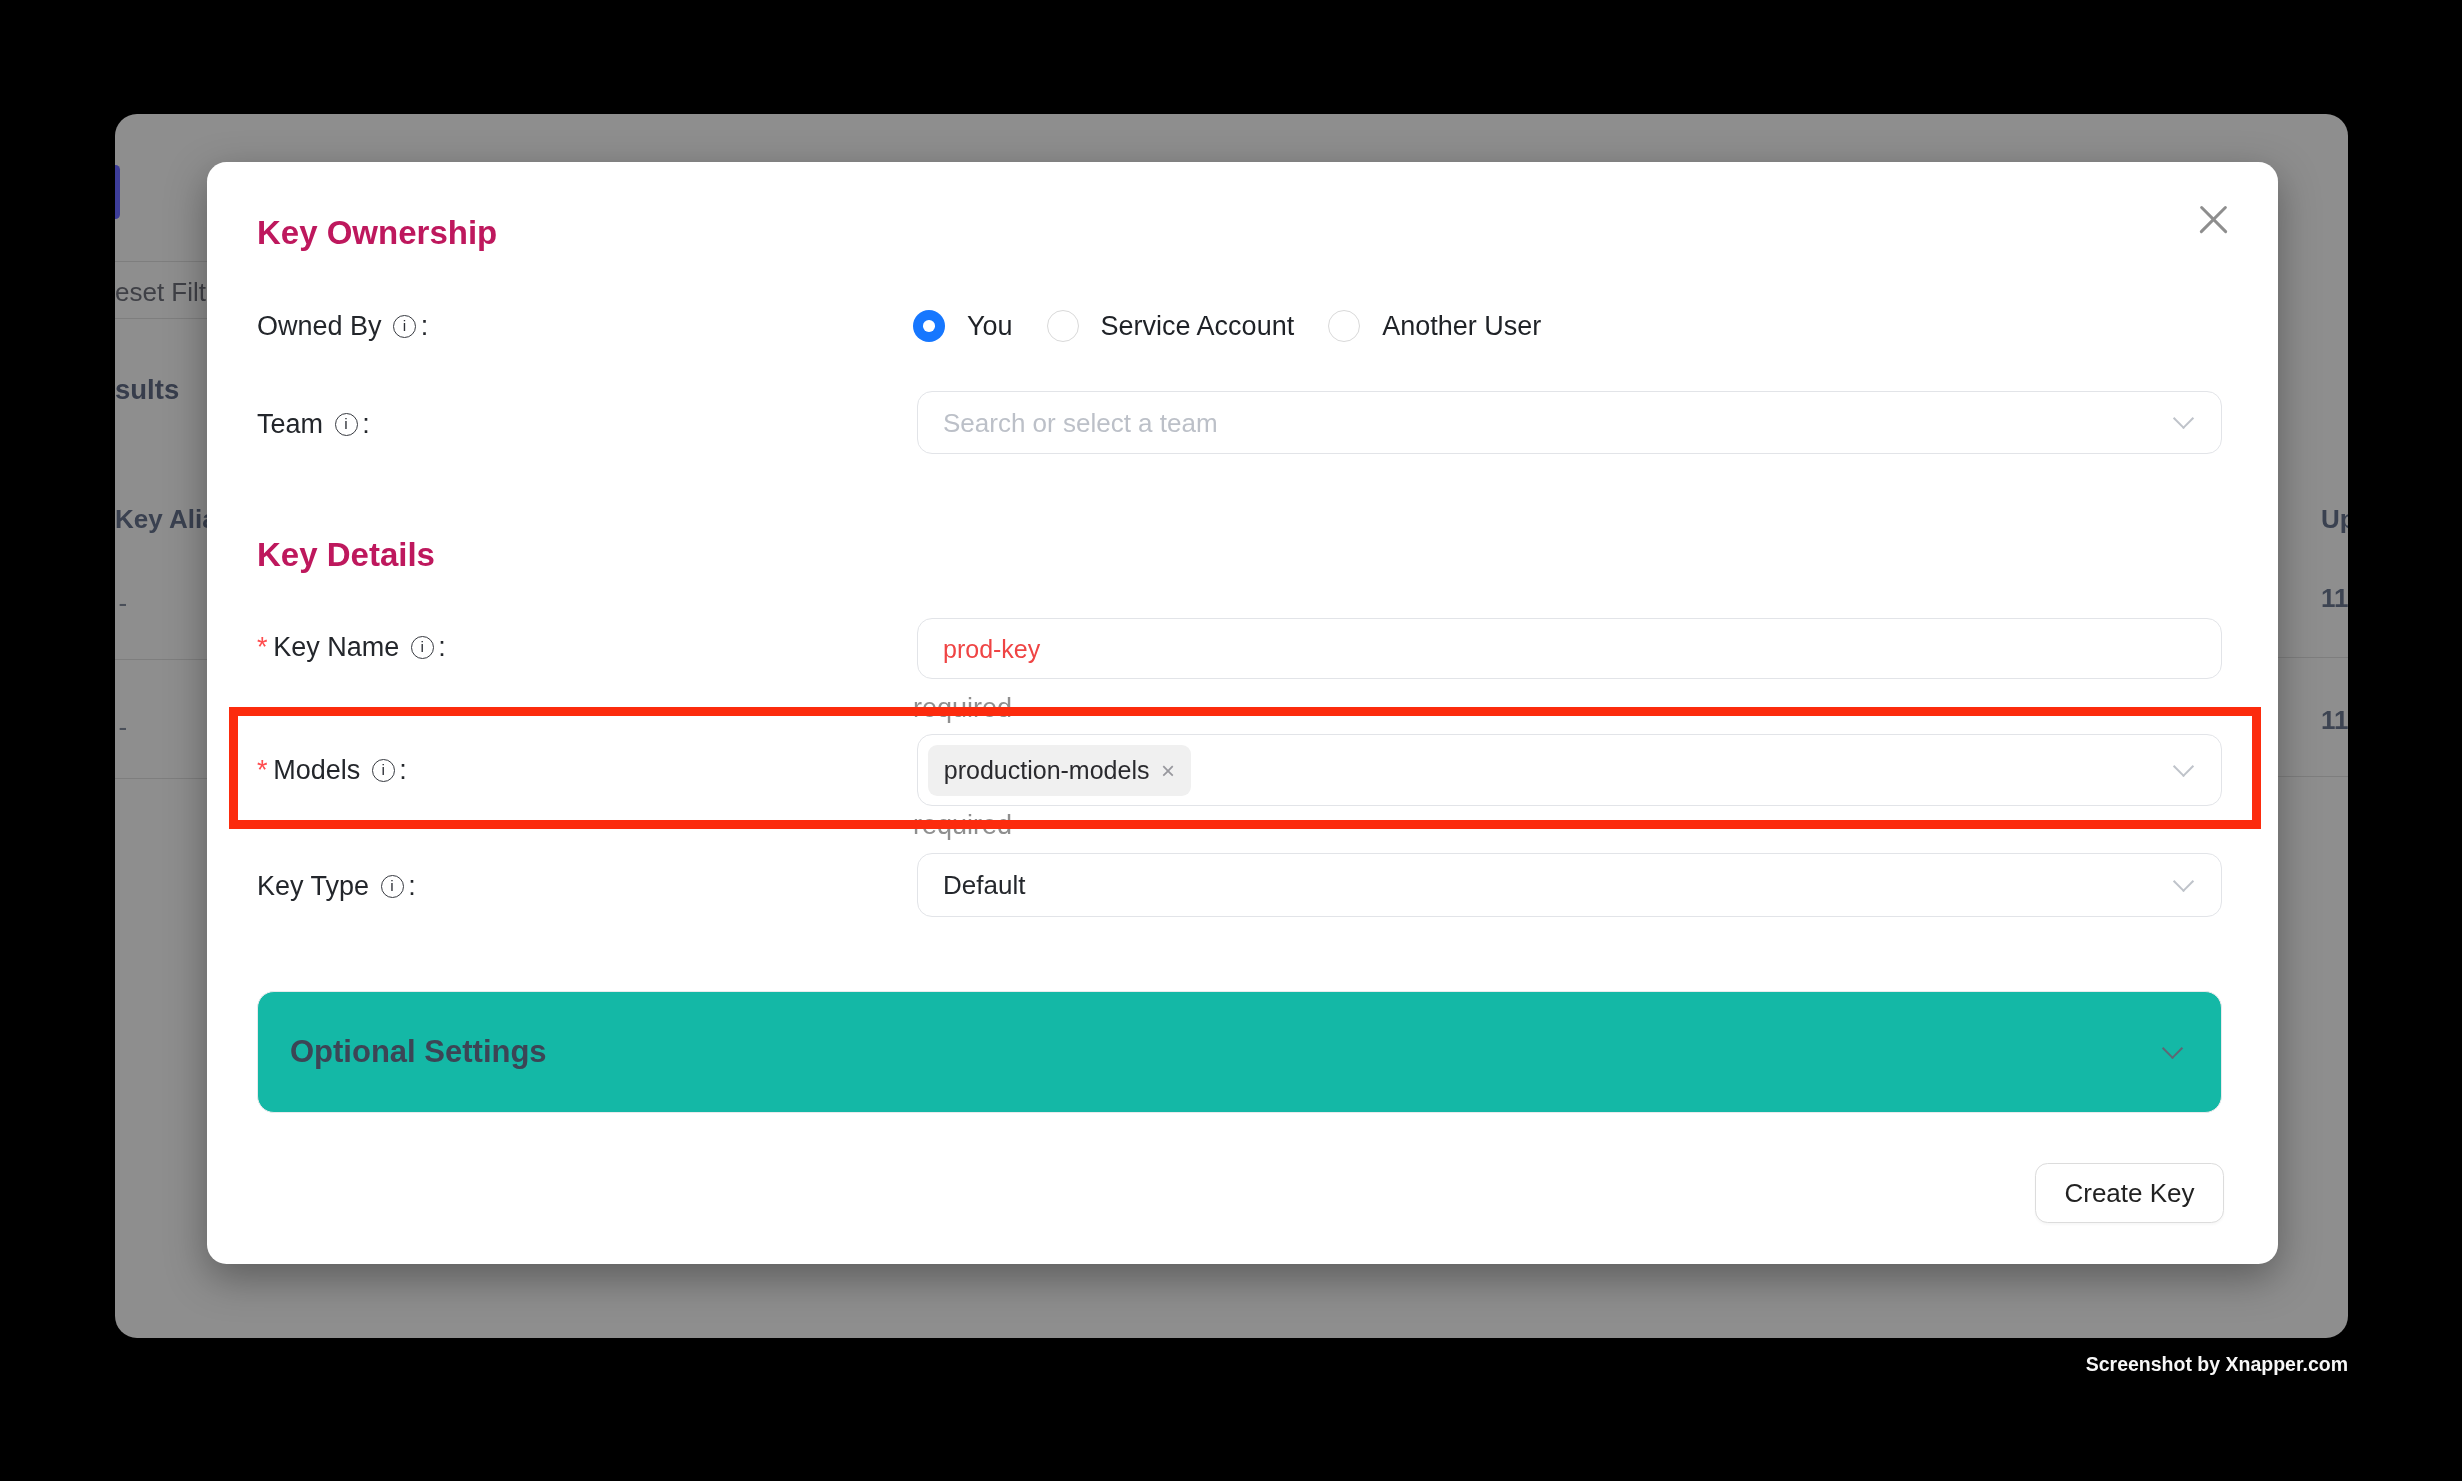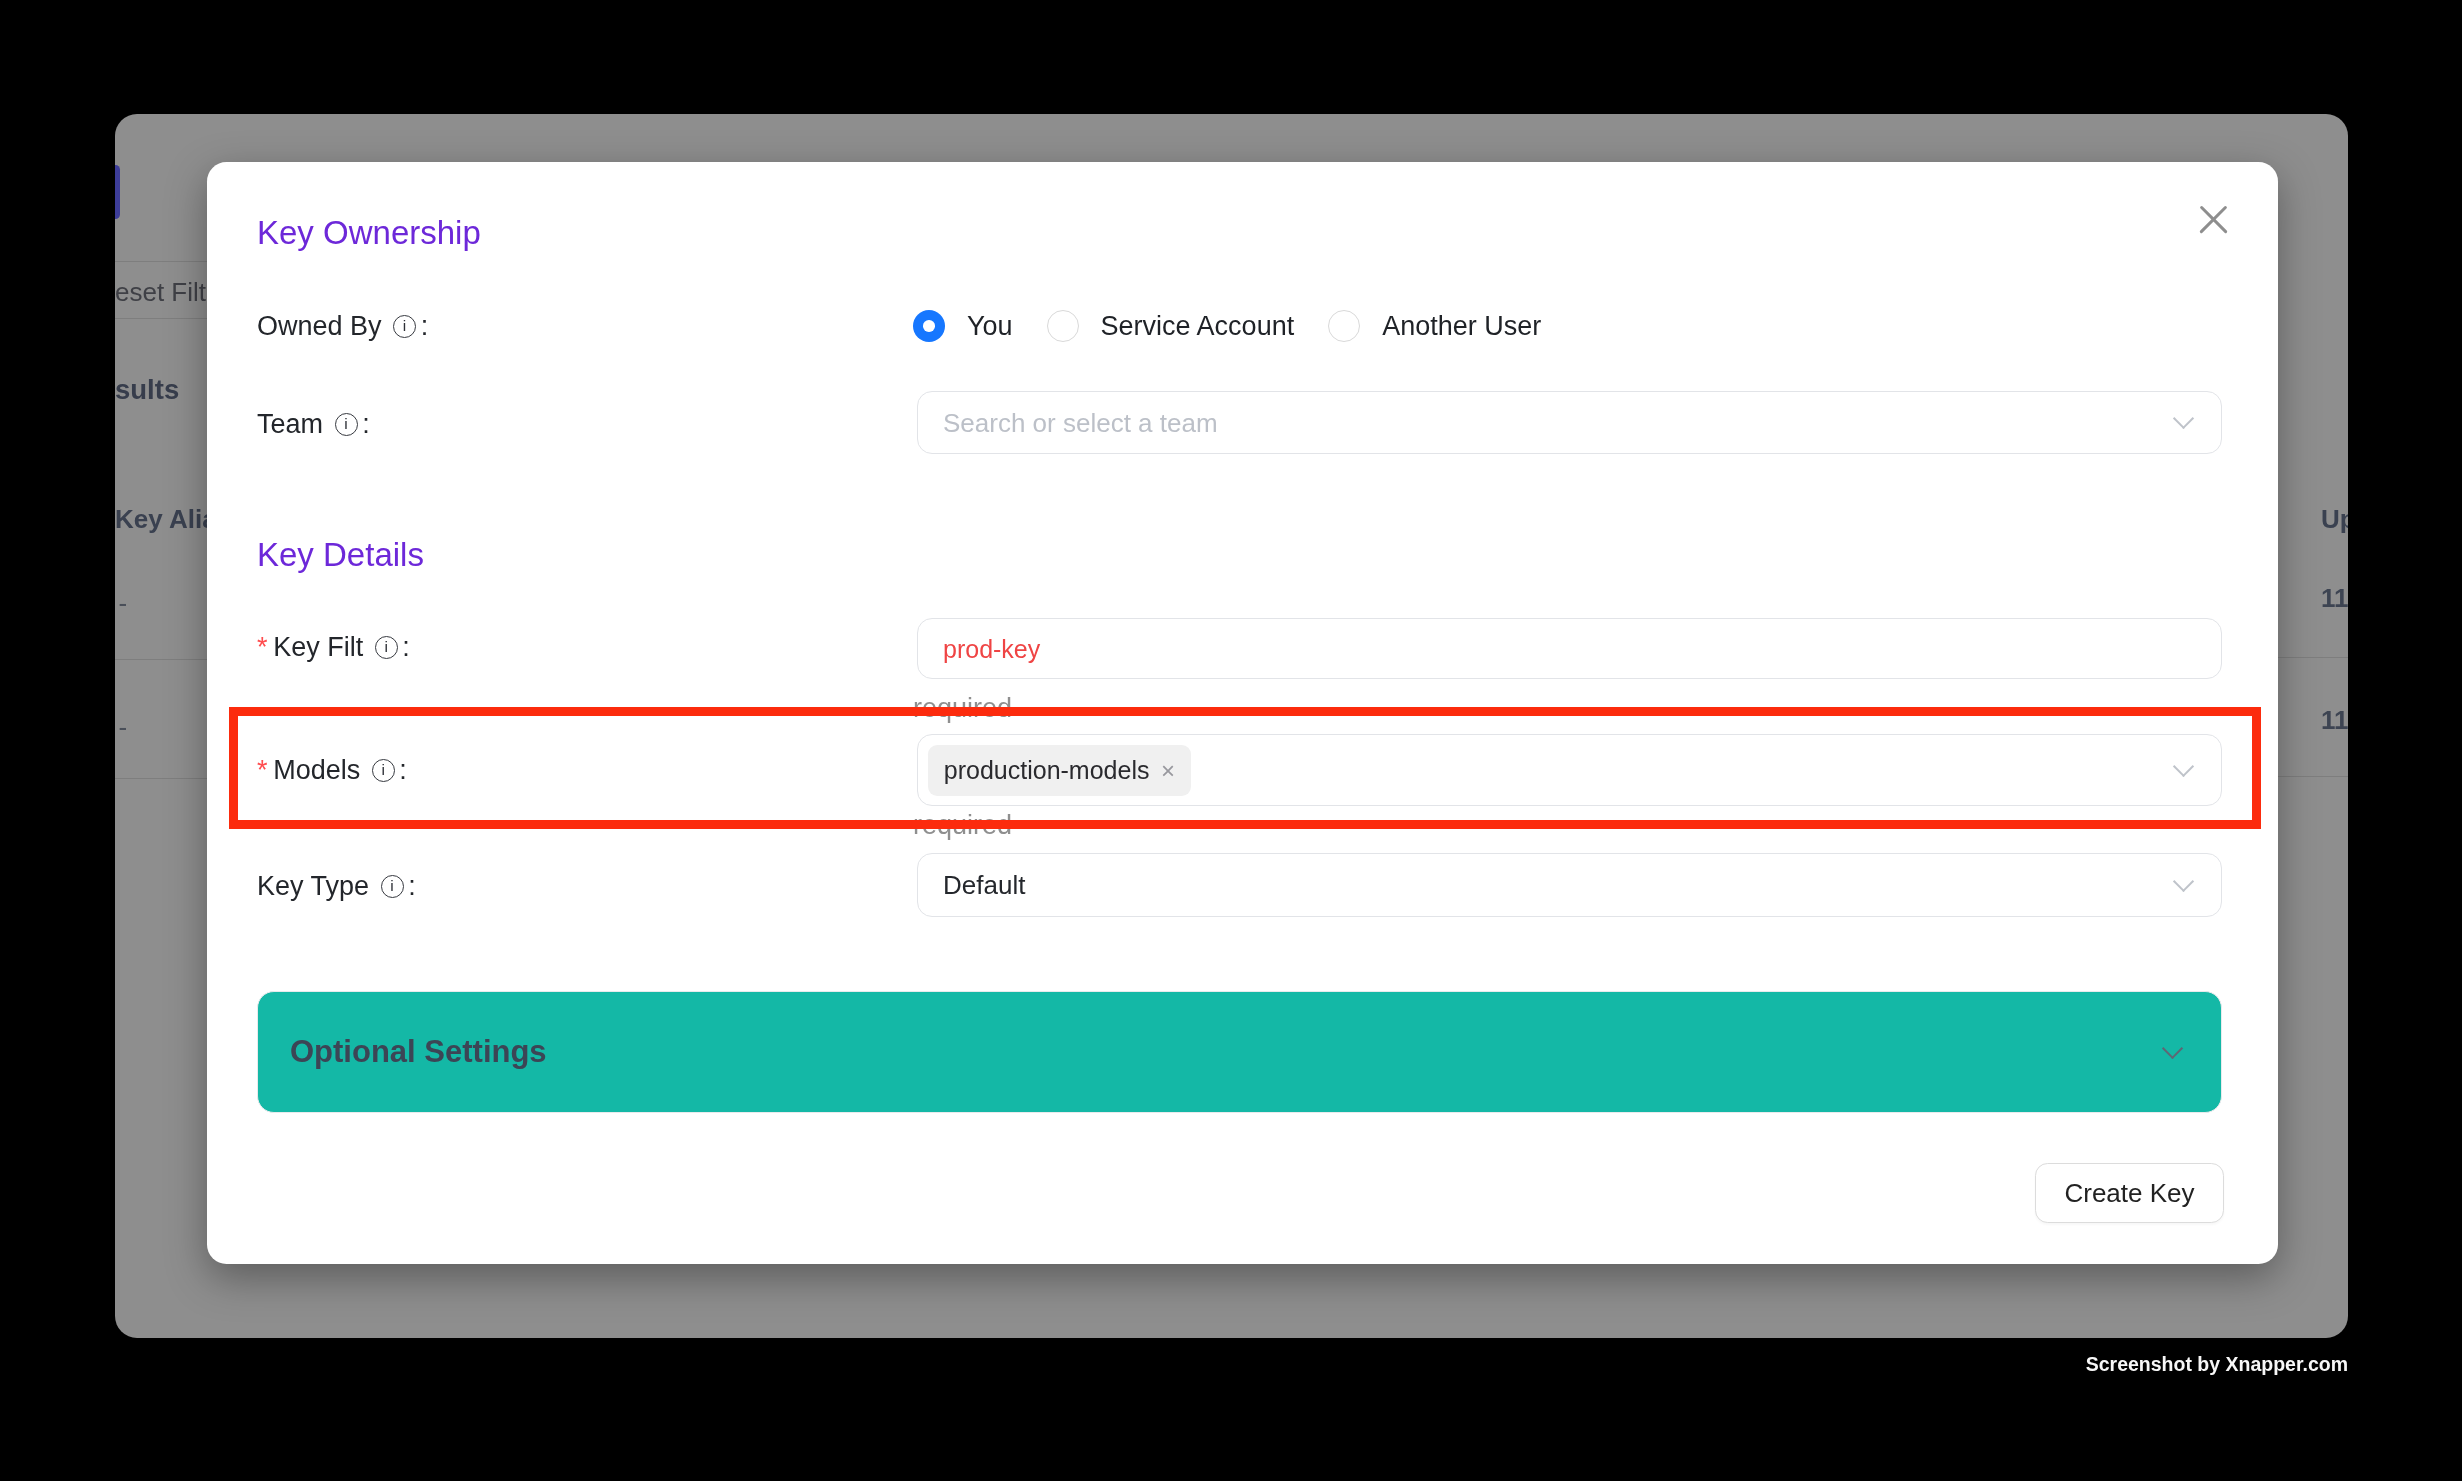--- a/index.html
+++ b/index.html
@@ -17,21 +17,21 @@
   .txt-keyalias{left:0;top:387px;width:95px;font-size:26px;line-height:36px;font-weight:700;color:#3a4150;}
   .txt-up{left:2206px;top:387px;width:27px;font-size:26px;line-height:36px;font-weight:700;color:#3a4150;}
   .txt-dash1{left:3.4px;top:472px;font-size:26px;line-height:34px;color:#4a4f59;}
   .txt-date1{left:2206px;top:467px;width:27px;font-size:26px;line-height:34px;font-weight:600;color:#3d4452;}
   .txt-dash2{left:3.4px;top:596px;font-size:26px;line-height:34px;color:#4a4f59;}
   .txt-date2{left:2206px;top:589px;width:27px;font-size:26px;line-height:34px;font-weight:600;color:#3d4452;}
 
   
   .modal{position:absolute;left:207px;top:162px;width:2071px;height:1102px;background:#fff;
     border-radius:19.5px;box-shadow:0 13.8px 40px rgba(0,0,0,.35);}
-  .section-title{position:absolute;left:50px;font-size:33px;font-weight:400;color:#6d28d9;line-height:38px;white-space:nowrap;}
+  .section-title{position:absolute;left:50px;font-size:33px;font-weight:700;color:#be185d;line-height:38px;white-space:nowrap;}
   .form-label{position:absolute;left:50px;height:32px;line-height:32px;font-size:27px;color:#23262b;
     display:flex;align-items:center;white-space:nowrap;}
   .req{color:#ff4d4f;font-size:27px;margin-right:5.7px;}
   .info-icon{display:inline-flex;align-items:center;justify-content:center;width:23px;height:23px;
     border:1.7px solid #36393f;border-radius:50%;font-size:15.5px;line-height:1;color:#2d3036;margin-left:11.5px;}
   .colon{margin-left:4.6px;}
 
   .select-box{position:absolute;left:710px;width:1305px;background:#fff;border:1.7px solid #e2e4e8;border-radius:15px;}
   .select-text{position:absolute;left:25px;top:50%;transform:translateY(-50%);font-size:26px;white-space:nowrap;}
   .placeholder{color:#bcc0c8;}
@@ -141,21 +141,21 @@
     </div>
     <div class="select-box" style="top:229px;height:63px;">
       <span class="select-text placeholder">Search or select a team</span>
       <span class="chev"></span>
     </div>
 
     <div class="section-title" style="top:374px;text-align:right;">Key Details</div>
 
     <div class="form-label" style="top:469px;">
       <span class="req">*</span>
-      <span>Key Filt</span>
+      <span>Key Name</span>
       <span class="info-icon">
           <span>i</span>
         </span>
       <span class="colon">:</span>
     </div>
     <div class="select-box" style="top:456px;height:61px;">
       <span class="select-text" style="font-size:25px;color:#ef4444;">prod-key</span>
     </div>
     <div class="required-msg" style="top:531px;">required</div>
 

